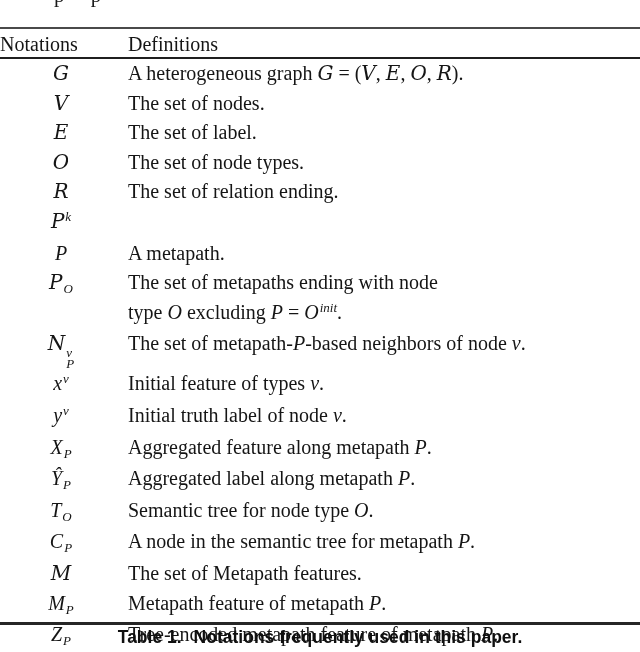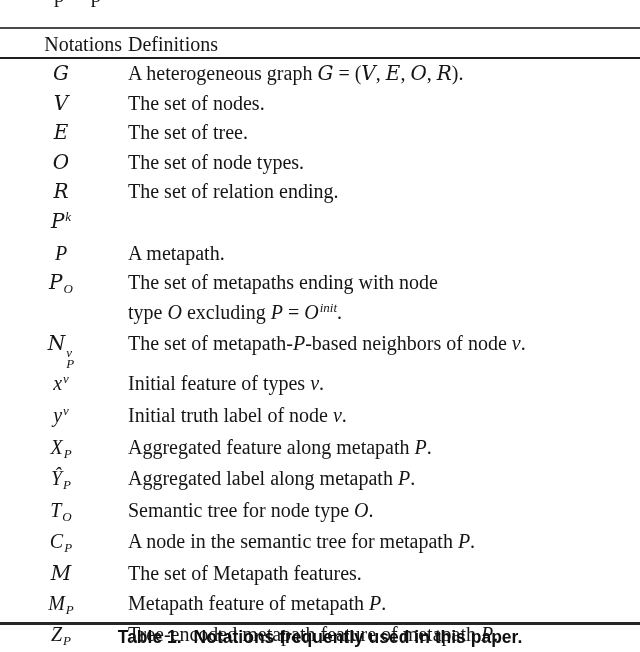--- a/index.html
+++ b/index.html
@@ -32,21 +32,21 @@
   .toprule    { top: 27px;  height: 2.2px; background: #4a4a4a; }
   .midrule    { top: 57.2px; height: 1.4px; background: #1f1f1f; }
   .bottomrule { top: 622px; height: 2.6px; background: #262626; }
 
   
   .t-head {
     position: absolute; top: 29.5px; left: 0; right: 0;
     display: flex;
     font-size: 20px; line-height: 28px;
   }
-  .h-notations { width: 122px; text-align: right; }
+  .h-notations { width: 122px; text-align: left; }
   .h-definitions { flex: 1; padding-left: 6px; }
 
   
   .t-body { position: absolute; top: 59px; left: 0; right: 0; }
   .t-row { display: flex; align-items: flex-start; }
   .cell-notation {
     width: 122px; text-align: center;
     font-size: 20px; line-height: 29.6px;
     white-space: nowrap;
   }
@@ -104,21 +104,21 @@
       <div class="t-row">
         <div class="cell-notation"><span class="seg-cal">G</span></div>
         <div class="cell-definition"><span class="seg-rm">A heterogeneous graph </span><span class="seg-cal">G</span><span class="seg-rm"> = (</span><span class="seg-cal">V</span><span class="seg-rm">, </span><span class="seg-cal">E</span><span class="seg-rm">, </span><span class="seg-cal">O</span><span class="seg-rm">, </span><span class="seg-cal">R</span><span class="seg-rm">).</span></div>
       </div>
       <div class="t-row">
         <div class="cell-notation"><span class="seg-cal">V</span></div>
         <div class="cell-definition"><span class="seg-rm">The set of nodes.</span></div>
       </div>
       <div class="t-row">
         <div class="cell-notation"><span class="seg-cal">E</span></div>
-        <div class="cell-definition"><span class="seg-rm">The set of tree.</span></div>
+        <div class="cell-definition"><span class="seg-rm">The set of label.</span></div>
       </div>
       <div class="t-row">
         <div class="cell-notation"><span class="seg-cal">O</span></div>
         <div class="cell-definition"><span class="seg-rm">The set of node types.</span></div>
       </div>
       <div class="t-row">
         <div class="cell-notation"><span class="seg-cal">R</span></div>
         <div class="cell-definition"><span class="seg-rm">The set of relation ending.</span></div>
       </div>
       <div class="t-row">

